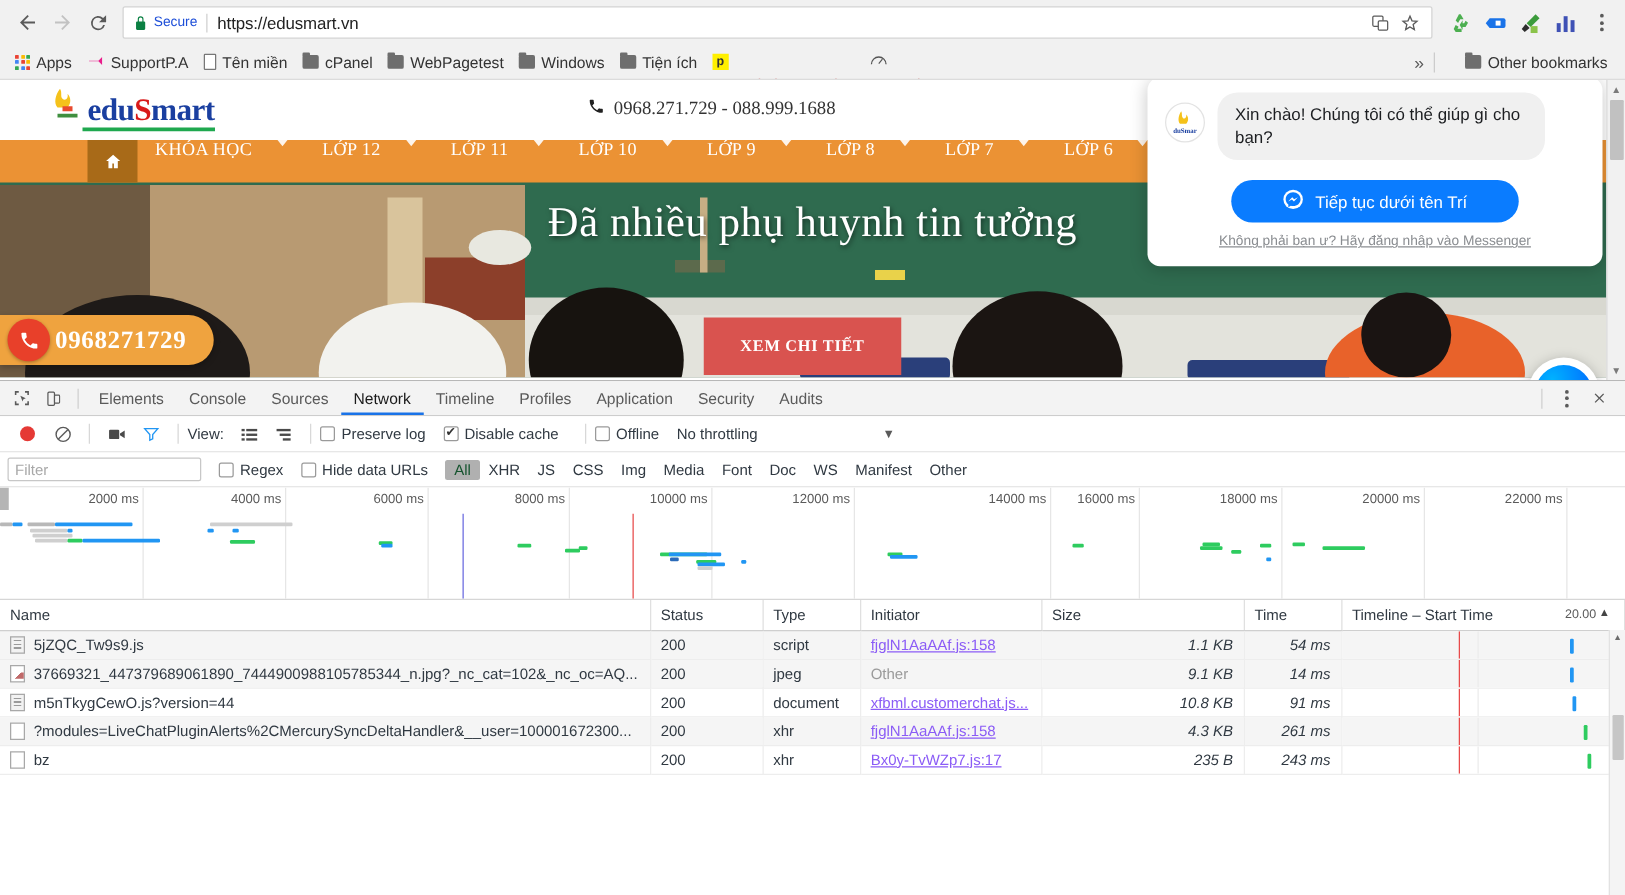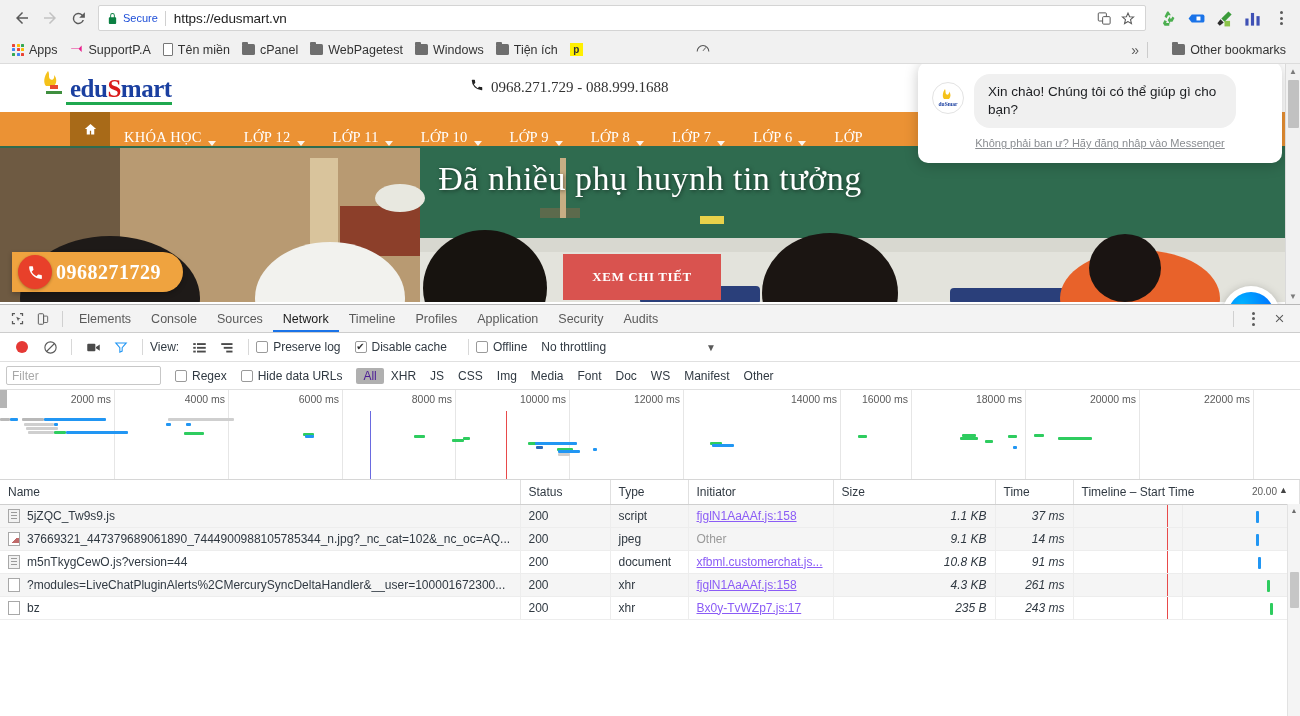--- a/index.html
+++ b/index.html
@@ -108,37 +108,37 @@
   .navbar {
     height: 36px; background:#eb9234;
     display:flex; align-items:stretch;
     font-family:"Liberation Serif", serif;
     border-bottom: 2px solid #2e6b4f;
   }
   .nav-home {
     width:40px; background:#a86a18; display:flex;align-items:center;justify-content:center;margin-left:70px;
   }
   .nav-item{
-    display:flex;align-items:flex-end;gap:6px;padding:0 14px;color:#fff;font-size:14.5px;letter-spacing:0.3px;
+    display:flex;align-items:flex-start;gap:20px;padding:0 14px;color:#fff;font-size:14.5px;letter-spacing:0.3px;
   }
   .caret{width:0;height:0;border-left:4px solid transparent;border-right:4px solid transparent;border-top:5px solid #fff;opacity:.9;}
 
   .hero {
     position:relative; height:154px; overflow:hidden;
     background: linear-gradient(#b8c7ba, #9fae9f);
   }
   .hero-img { position:absolute; inset:0; }
   .hero-title{
     position:absolute; top:12px; left:0; right:0; text-align:center;
     color:#fff; font-size:34px; font-family:"Liberation Serif", serif;
     text-shadow: 1px 1px 4px rgba(0,0,0,.55);
     letter-spacing:0.5px;
   }
   .hero-phone{
-    position:absolute; left:12px; top:104px;
+    position:absolute; left:0; top:104px;
     background:#efa33f; border-radius:0 24px 24px 0;
     height:40px; display:flex; align-items:center; gap:10px;
     padding: 0 22px 0 44px;
     box-shadow:0 2px 5px rgba(0,0,0,.25);
   }
   .hero-phone .num{color:#fff;font-weight:bold;font-size:20px;font-family:"Liberation Serif", serif;letter-spacing:0.5px;}
   .phone-circle{
     position:absolute; left:6px; top:3px;
     width:34px;height:34px;border-radius:50%;background:#e8402a;
     display:flex;align-items:center;justify-content:center;
@@ -238,21 +238,21 @@
     height:28px;display:flex;align-items:center;gap:0;padding:0 6px;
     border-bottom:1px solid #e0e0e0;background:#fff;flex:none;
   }
   .filter-input{
     width:155px;height:19px;border:1px solid #c7c7c7;border-radius:2px;
     font-size:12px;color:#303942;padding:0 5px;outline:none;background:#fff;
     font-family:"Liberation Sans",sans-serif;
   }
   .filter-input::placeholder{color:#a8a8a8;}
   .ftype{padding:1px 7px;font-size:12px;color:#303942;border-radius:2px;}
-  .ftype.active{background:#b0b0b0;color:#4c1d95;}
+  .ftype.active{background:#b0b0b0;color:#14532d;}
 
   
   .dt-overview{
     height:90px;border-bottom:1px solid #d6d6d6;position:relative;background:#fff;flex:none;overflow:hidden;
   }
   .ov-tick{position:absolute;top:0;height:90px;border-left:1px solid #e6e6e6;}
   .ov-tick span{position:absolute;right:4px;top:3px;font-size:10.5px;color:#5a5a5a;white-space:nowrap;}
   .ov-grab{position:absolute;left:0;top:0;width:7px;height:18px;background:#b5b5b5;}
   .ov-bar{position:absolute;height:3px;border-radius:1px;}
   .ov-line{position:absolute;top:21px;bottom:0;width:1px;}
@@ -557,20 +557,29 @@
   <div class="fb-chat">
     <div class="fb-msg-row">
       <div class="fb-avatar">
         <svg width="30" height="30" viewBox="0 0 30 30">
           <circle cx="15" cy="15" r="14" fill="#fff"></circle>
           <path d="M12 6c1 2 0 4 1.3 5.3S16.6 11 16 8.6c2 2 2 5.4 0 7.4h-5c-2-2-1.3-7 1-10z" fill="#f5c21b"></path>
           <text x="15" y="23" font-size="5.5" font-family="Liberation Serif, serif" font-weight="bold" text-anchor="middle" fill="#1a3fa0">duSmar</text>
         </svg>
       </div>
       <div class="fb-bubble">Xin chào! Chúng tôi có thể giúp gì cho bạn?</div>
+    </div>
+    <div class="fb-btn">
+      <span>
+        <svg width="17" height="17" viewBox="0 0 24 24">
+            <circle cx="12" cy="12" r="11" fill="#fff"></circle>
+            <path d="M12 4C7.3 4 3.6 7.5 3.6 11.8c0 2.4 1.2 4.6 3 6v3l2.8-1.5c.8.2 1.7.3 2.6.3 4.7 0 8.4-3.5 8.4-7.8S16.7 4 12 4zm.9 10.4L10.6 12l-4.2 2.4 4.6-4.9 2.2 2.4 4.2-2.4z" fill="#0a7cff"></path>
+          </svg>
+      </span>
+      <span>Tiếp tục dưới tên Trí</span>
     </div>
     <div class="fb-sub">Không phải bạn ư? Hãy đăng nhập vào Messenger</div>
   </div>
 
   <div class="fb-float">
     <div class="fb-float-inner">
       <svg width="28" height="28" viewBox="0 0 24 24">
           <path d="M12 3.2c-5 0-9 3.7-9 8.3 0 2.6 1.3 4.9 3.3 6.4v3.1l3-1.6c.8.2 1.7.35 2.7.35 5 0 9-3.7 9-8.25S17 3.2 12 3.2zm.95 11.1l-2.4-2.55L5.9 14.3l5-5.3 2.45 2.55 4.6-2.55z" fill="#fff"></path>
         </svg>
     </div>
@@ -810,21 +819,21 @@
           </th>
         </tr>
       </thead>
       <tbody>
         <tr class="row-odd">
           <td><span class="res-ico script"></span><span>5jZQC_Tw9s9.js</span></td>
           <td>200</td>
           <td>script</td>
           <td><span class="init-link">fjglN1AaAAf.js:158</span></td>
           <td class="num">1.1 KB</td>
-          <td class="num">37 ms</td>
+          <td class="num">54 ms</td>
           <td class="tl-cell">
             <div class="tl-grid" style="left:108px"></div>
               <div class="tl-redline" style="left:93px"></div>
             <div class="tl-bar" style="left:182px;background:#2196f3"></div>
           </td>
         </tr>
         <tr class="row-odd">
           <td><span class="res-ico img"></span><span>37669321_447379689061890_7444900988105785344_n.jpg?_nc_cat=102&amp;_nc_oc=AQ...</span></td>
           <td>200</td>
           <td>jpeg</td>

